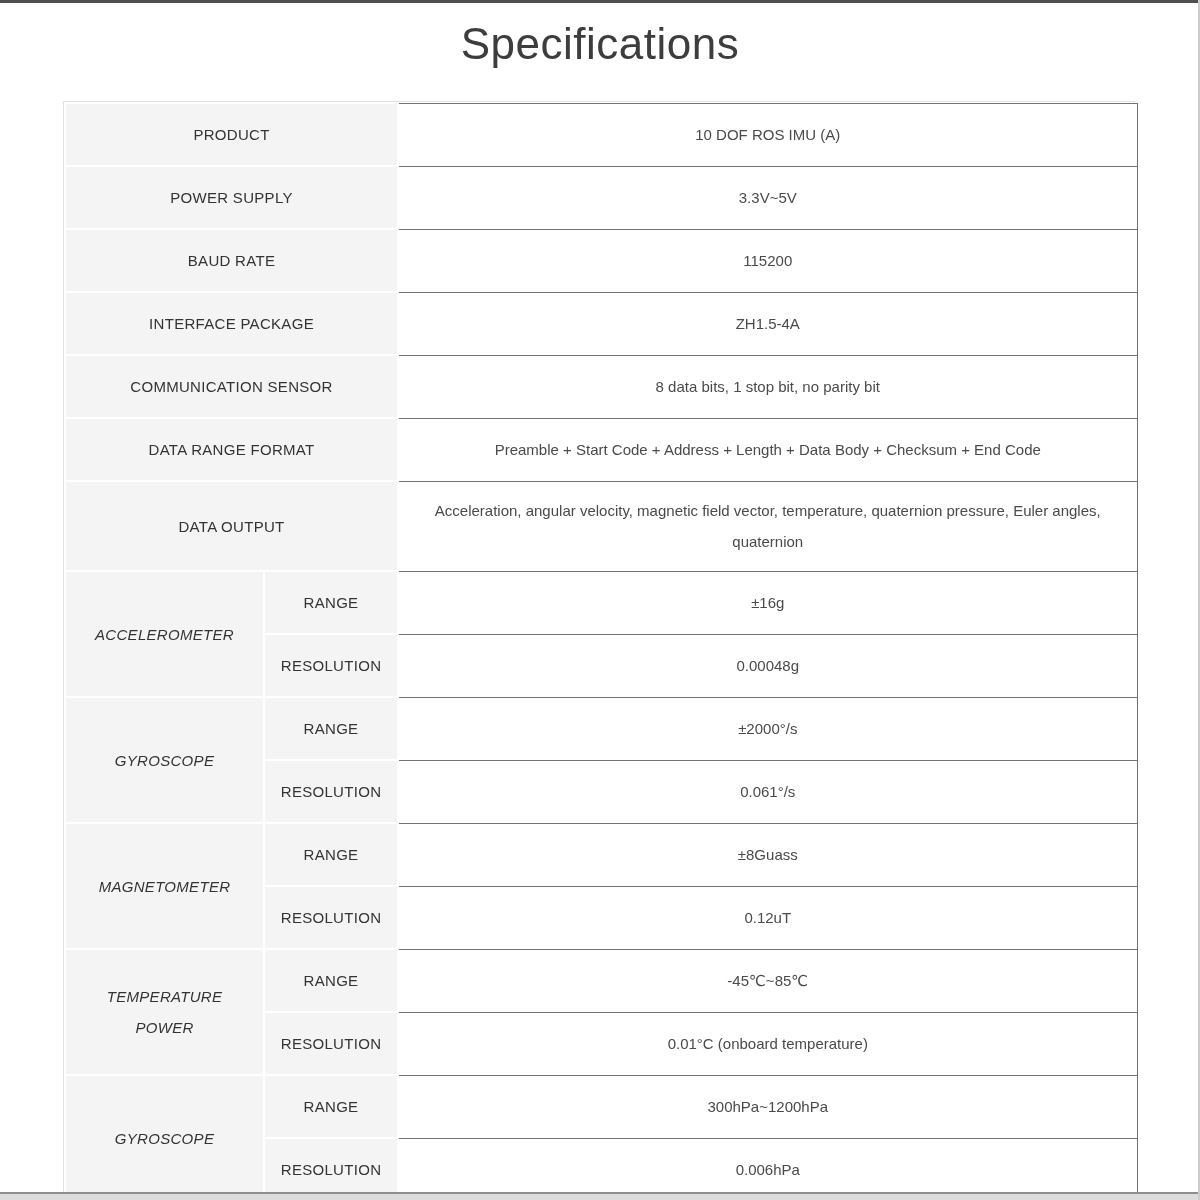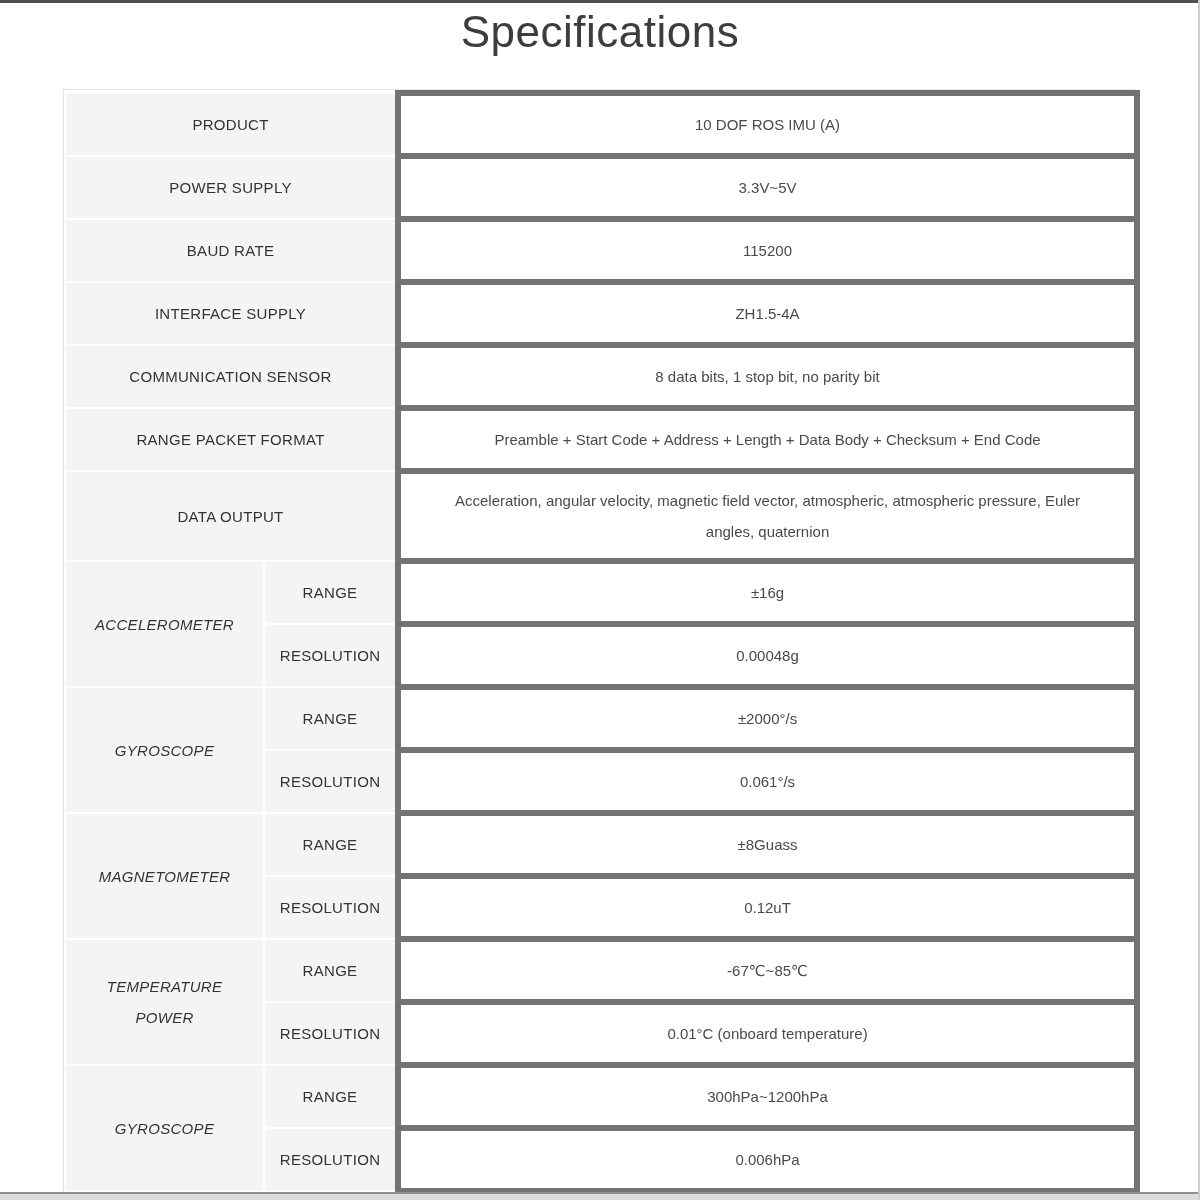--- a/index.html
+++ b/index.html
@@ -6,21 +6,21 @@
   html,body { background:#ffffff; }
   body {
     width:1200px; height:1200px; position:relative; overflow:hidden;
     font-family:"Liberation Sans","DejaVu Sans",sans-serif;
   }
   .top-strip {
     position:absolute; top:0; left:0; width:1200px; height:3px;
     background:#4f4f4f;
   }
   .page-title {
-    padding-top:8px; text-align:center;
+    padding-top:20px; text-align:center;
     font-size:44px; font-weight:400; color:#3d3d3d; letter-spacing:0.5px;
     line-height:1.1;
   }
   .table-wrap {
     margin:33px 0 0 63px; width:1072px;
     border:1px solid #e2e2e2; background:#ffffff;
   }
   table { border-collapse:collapse; width:100%; table-layout:fixed; }
   col.c-group { width:199px; }
   col.c-sub   { width:134px; }
@@ -32,21 +32,21 @@
     font-weight:400; word-wrap:break-word;
   }
   th {
     background:#f4f4f4; border:2px solid #ffffff;
     color:#333333; letter-spacing:0.3px;
   }
   th.simple { padding:0 18px;margin-left:24px; }
   th.group  { padding:0 26px;font-style:italic; }
   th.sub    { padding:0 6px; }
   td {
-    background:#ffffff; border:6px solid #737373;
+    background:#ffffff; border:1px solid #737373;
     color:#4a4a4a; padding:0 28px;
   }
   .bottom-strip {
     position:absolute; bottom:0; left:0; width:1200px; height:8px;
     background:#dcdcdc; border-top:2px solid #8f8f8f;
   }
   .right-edge {
     position:absolute; top:0; right:0; width:2px; height:1200px;
     background:#cccccc;
   }
@@ -72,34 +72,34 @@
       </tr>
       <tr>
         <th class="simple" colspan="2">POWER SUPPLY</th>
         <td>3.3V~5V</td>
       </tr>
       <tr>
         <th class="simple" colspan="2">BAUD RATE</th>
         <td>115200</td>
       </tr>
       <tr>
-        <th class="simple" colspan="2">INTERFACE SUPPLY</th>
+        <th class="simple" colspan="2">INTERFACE PACKAGE</th>
         <td>ZH1.5-4A</td>
       </tr>
       <tr>
         <th class="simple" colspan="2">COMMUNICATION SENSOR</th>
         <td>8 data bits, 1 stop bit, no parity bit</td>
       </tr>
       <tr>
-        <th class="simple" colspan="2">RANGE PACKET FORMAT</th>
+        <th class="simple" colspan="2">DATA RANGE FORMAT</th>
         <td>Preamble + Start Code + Address + Length + Data Body + Checksum + End Code</td>
       </tr>
       <tr class="r-tall">
         <th class="simple" colspan="2">DATA OUTPUT</th>
-        <td>Acceleration, angular velocity, magnetic field vector, atmospheric, atmospheric pressure, Euler angles, quaternion</td>
+        <td>Acceleration, angular velocity, magnetic field vector, temperature, quaternion pressure, Euler angles, quaternion</td>
       </tr>
 
       <tr>
         <th class="group" rowspan="2">ACCELEROMETER</th>
         <th class="sub">RANGE</th>
         <td>±16g</td>
       </tr>
       <tr>
         <th class="sub">RESOLUTION</th>
         <td>0.00048g</td>
@@ -121,21 +121,21 @@
         <td>±8Guass</td>
       </tr>
       <tr>
         <th class="sub">RESOLUTION</th>
         <td>0.12uT</td>
       </tr>
 
       <tr>
         <th class="group" rowspan="2">TEMPERATURE POWER</th>
         <th class="sub">RANGE</th>
-        <td>-67℃~85℃</td>
+        <td>-45℃~85℃</td>
       </tr>
       <tr>
         <th class="sub">RESOLUTION</th>
         <td>0.01°C (onboard temperature)</td>
       </tr>
 
       <tr>
         <th class="group" rowspan="2">GYROSCOPE</th>
         <th class="sub">RANGE</th>
         <td>300hPa~1200hPa</td>

